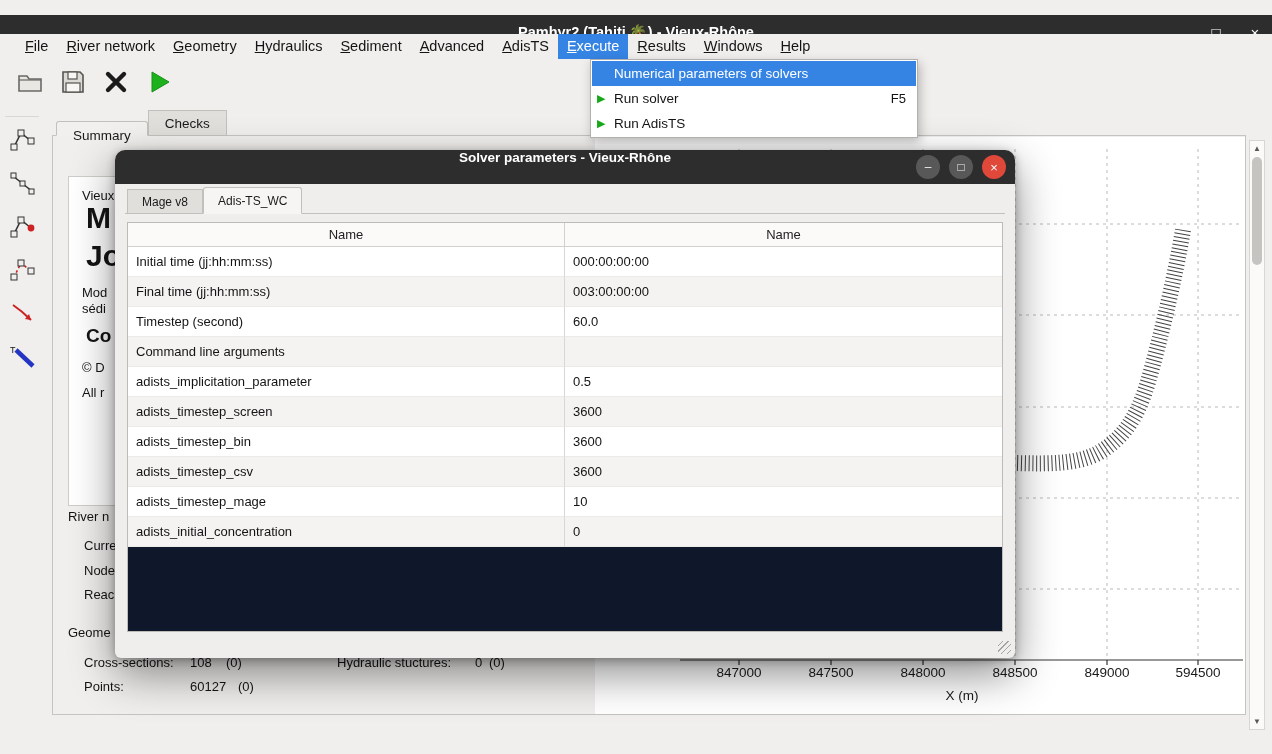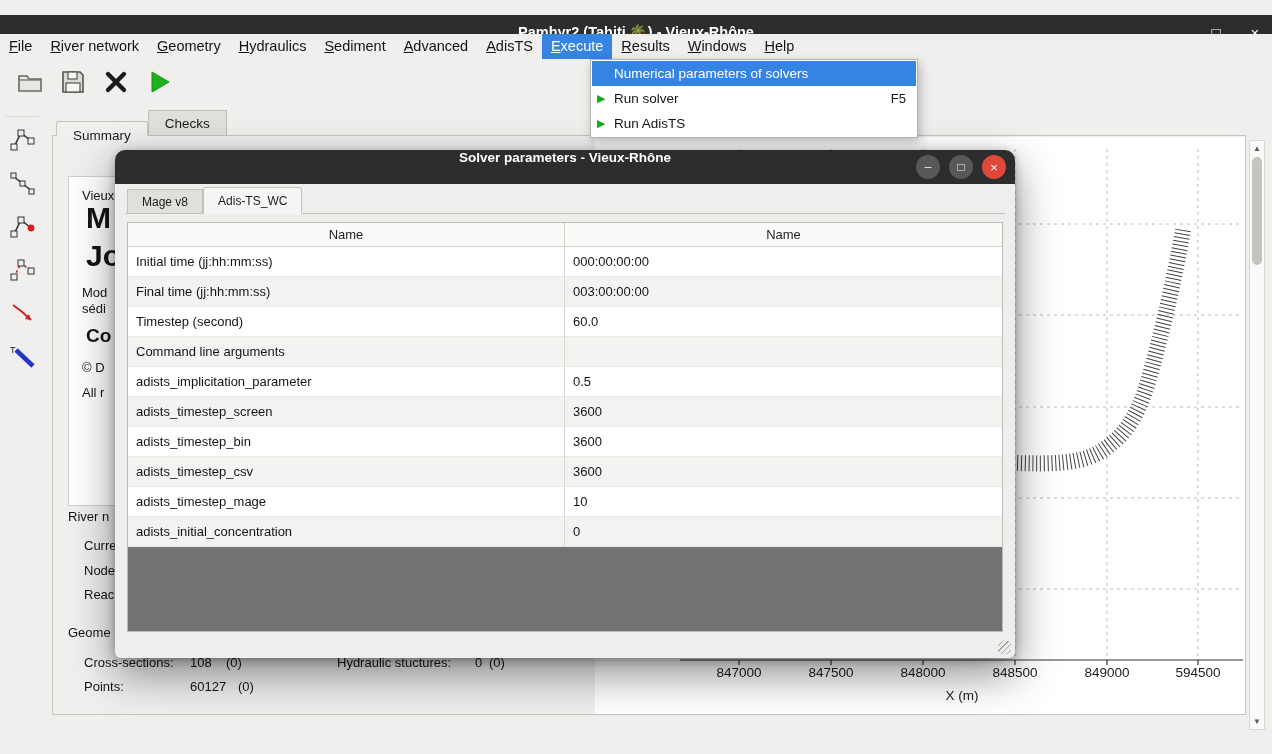--- a/index.html
+++ b/index.html
@@ -6,21 +6,21 @@
   body{width:1272px;height:754px;font-family:"Liberation Sans","DejaVu Sans",sans-serif;background:#555;}
   .window{position:relative;width:1272px;height:754px;background:#f0efed;overflow:hidden;}
 
   
   .titlebar{position:absolute;left:0;top:15px;width:100%;height:34px;background:var(--titlebar,#2d2d2d);display:flex;align-items:center;justify-content:center;z-index:70;}
   .titlebar .title{color:#fff;font-size:14.5px;font-weight:600;}
   .win-controls{position:absolute;right:8px;top:0;height:34px;display:flex;align-items:center;gap:21px;}
   .win-btn{color:#fff;font-size:15px;width:18px;text-align:center;}
 
   
-  .menubar{position:absolute;left:0;top:34px;width:100%;height:25px;background:#f0efed;display:flex;padding-left:0;z-index:70;}
+  .menubar{position:absolute;left:0;top:34px;width:100%;height:25px;background:#f0efed;display:flex;padding-left:16px;z-index:70;}
   .menu-item{padding:0 9px;font-size:14.5px;line-height:25px;color:#141414;white-space:nowrap;}
   .menu-item .ml{display:inline-block;}
   .menu-item .ml::first-letter{text-decoration:underline;}
   .menu-item.active{background:var(--accent-blue,#3584e4);color:#fff;}
 
   
   .toolbar{position:absolute;left:0;top:59px;width:100%;height:46px;background:#f0efed;display:flex;align-items:center;gap:13px;padding-left:15px;}
   .tool-btn{width:30px;height:30px;display:flex;align-items:center;justify-content:center;}
 
   
@@ -65,21 +65,21 @@
   .dialog{position:absolute;left:115px;top:150px;width:900px;height:508px;background:#efeeec;border-radius:10px 10px 6px 6px;box-shadow:0 16px 44px rgba(0,0,0,.45),0 2px 10px rgba(0,0,0,.3);z-index:40;}
   .dlg-titlebar{height:34px;background:var(--titlebar,#2d2d2d);border-radius:10px 10px 0 0;display:flex;justify-content:center;position:relative;}
   .dlg-title{color:#fff;font-size:13.5px;font-weight:600;}
   .dlg-controls{position:absolute;right:9px;top:5px;display:flex;gap:9px;}
   .dlg-btn{width:24px;height:24px;border-radius:50%;display:flex;align-items:center;justify-content:center;font-size:12px;color:#ededed;background:#585858;}
   .dlg-btn.close{background:var(--close-red,#e0483a);color:#fff;font-size:13px;}
   .dlg-tabs{position:absolute;left:12px;top:37px;display:flex;height:27px;z-index:3;}
   .dlg-tab{padding:0 14px;font-size:12px;line-height:24px;border:1px solid #c2c0bd;background:#e1dfdc;margin-top:2px;color:#1a1a1a;}
   .dlg-tab.active{margin-top:0;line-height:26px;background:#f6f5f3;border-bottom:1px solid #f6f5f3;border-radius:3px 3px 0 0;}
   .dlg-tabline{position:absolute;left:10px;right:10px;top:63px;border-bottom:1px solid #c2c0bd;}
-  .dlg-table{position:absolute;left:12px;top:72px;width:876px;height:410px;background:#737373;border:1px solid #bdbbb8;overflow:hidden;}
+  .dlg-table{position:absolute;left:12px;top:72px;width:876px;height:410px;background:#0f172a;border:1px solid #bdbbb8;overflow:hidden;}
   .tbl-header{display:flex;height:24px;background:#fbfaf9;border-bottom:1px solid #d2d0cd;}
   .tbl-header .hc{width:50%;text-align:center;font-size:13px;line-height:23px;color:#222;}
   .tbl-header .hc:first-child{border-right:1px solid #d2d0cd;}
   .tbl-row{display:flex;height:30px;background:#fff;}
   .tbl-body .tbl-row:nth-child(even){background:#f4f3f1;}
   .tc{width:50%;padding:0 8px;font-size:13px;line-height:29px;border-bottom:1px solid #eceae7;white-space:nowrap;overflow:hidden;color:#141414;}
   .tc.name{border-right:1px solid #d9d7d4;}
   .grip{position:absolute;right:4px;bottom:4px;width:13px;height:13px;background:repeating-linear-gradient(135deg,transparent 0 3px,#a5a3a0 3px 4px);}
 </style>
 </head>

